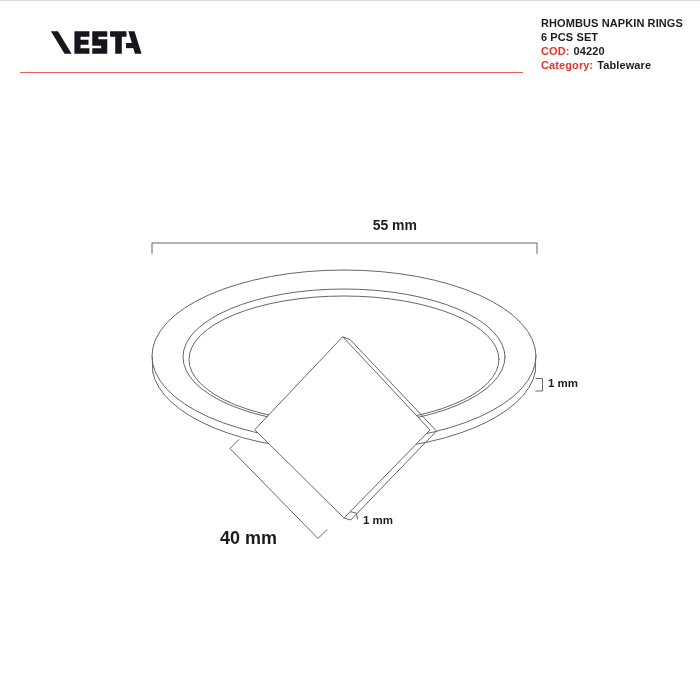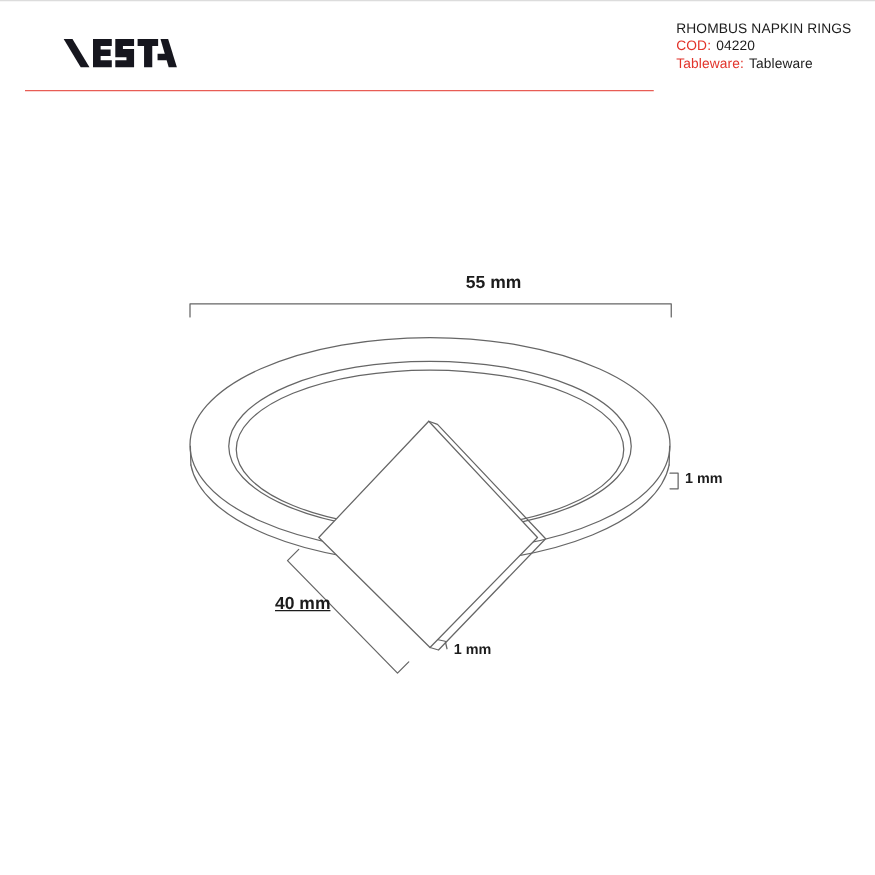--- a/index.html
+++ b/index.html
@@ -20,36 +20,36 @@
     position:absolute;left:50px;top:29px;width:92px;height:25px;
   }
   
   .divider{
     position:absolute;left:20px;top:71px;width:503px;height:1px;
     background:#e2342b;opacity:.8;
   }
   
   .product-info{
     position:absolute;left:541px;top:15px;
-    font-size:11px;line-height:14px;font-weight:normal;
+    font-size:11px;line-height:14px;font-weight:bold;
     letter-spacing:.1px;white-space:nowrap;
   }
   .product-info .red{color:#e2342b;}
   .product-info .val{margin-left:4px;}
   
   .drawing{
     position:absolute;left:0;top:0;width:700px;height:700px;
   }
   
   .dim{
     position:absolute;font-weight:bold;color:#1c1c1c;white-space:nowrap;
   }
   .dim-55{left:272px;top:216px;width:145px;text-align:right;font-size:14px;}
   .dim-6{left:548px;top:376px;font-size:11.5px;}
-  .dim-40{left:220px;top:473px;font-size:14px;text-decoration:underline;}
+  .dim-40{left:220px;top:527px;font-size:18px;}
   .dim-2{left:363px;top:513px;font-size:11.5px;}
 </style>
 </head>
 <body>
 
 <div class="page">
 
   <svg class="logo" viewBox="0 0 98 26" role="img" aria-label="VESTA">
     <g fill="#16161e">
 
@@ -63,25 +63,26 @@
 
       <path d="M83.5,1 L90,1 L97.5,25 L90.5,25 Z"></path>
       <path d="M81,13.5 H89 V19 H81 Z"></path>
     </g>
   </svg>
 
   <div class="divider"></div>
 
   <div class="product-info">
     <div>RHOMBUS NAPKIN RINGS</div>
+    <div>6 PCS SET</div>
     <div>
       <span class="red">COD:</span><span class="val">04220</span>
     </div>
     <div>
-      <span class="red">Tableware:</span><span class="val">Tableware</span>
+      <span class="red">Category:</span><span class="val">Tableware</span>
     </div>
   </div>
 
   <svg class="drawing" viewBox="0 0 700 700" role="img">
     <g fill="none" stroke="#666666" stroke-width="1" stroke-linejoin="round" stroke-linecap="round">
 
       <g>
 
         <ellipse cx="344" cy="355" rx="192" ry="86"></ellipse>
 

